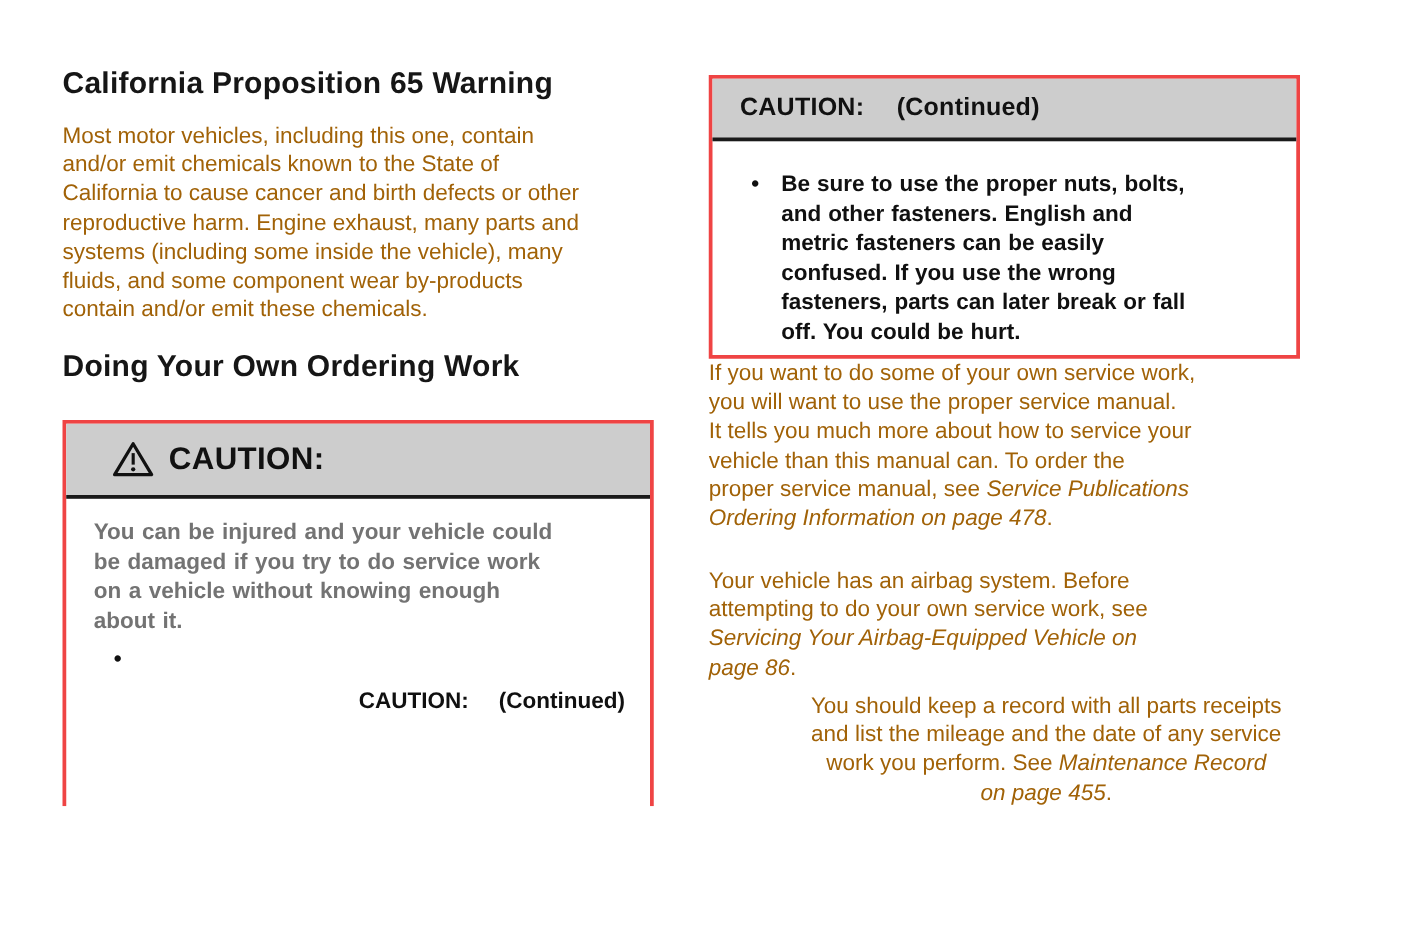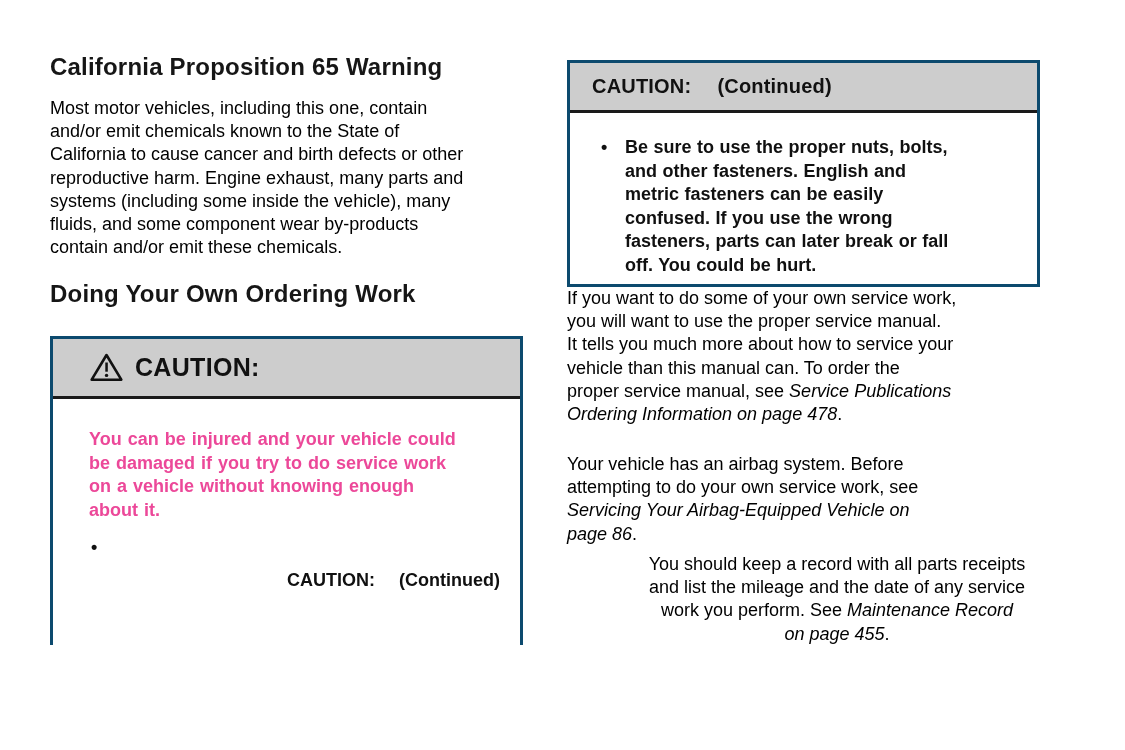--- a/index.html
+++ b/index.html
@@ -23,34 +23,34 @@
     white-space: nowrap;
   }
   #heading-prop65 { left: 50px; top: 53px; }
   #heading-service { left: 50px; top: 280px; }
 
   .body-text {
     position: absolute;
     margin: 0;
     font-size: 18px;
     line-height: 23.2px;
-    color: #000000;
+    color: #a16207;
     white-space: pre-line;
     width: 540px;
   }
   #para-prop65 { left: 50px; top: 97px; }
   #right-para1 { left: 567px; top: 287px; }
   #right-para2 { left: 567px; top: 453px; }
   #right-para3 { left: 567px; top: 553px; text-align: center; }
   .italic { font-style: italic; }
 
   .caution-box {
     position: absolute;
     box-sizing: border-box;
-    border: 3px solid #0c4a6e;
+    border: 3px solid #ef4444;
     background: #ffffff;
   }
   #left-caution { left: 50px; top: 336px; width: 473px; height: 328px; }
   #right-caution { left: 567px; top: 60px; width: 473px; height: 227px; }
 
   .caution-header {
     display: flex;
     align-items: center;
     background: #cdcdcd;
     border-bottom: 3px solid #1a1a1a;
@@ -71,25 +71,25 @@
     font-weight: bold;
     color: #111111;
     letter-spacing: 0.2px;
   }
   .title-suffix { margin-left: 26px; }
 
   .warn-icon { display: inline-flex; align-items: center; }
 
   .caution-body { padding: 15px 20px 0 22px; }
   .caution-intro {
-    margin: 14px;
+    margin: 0;
     font-size: 18px;
     font-weight: bold;
     line-height: 23.5px;
-    color: #ec4899;
+    color: #737373;
     white-space: pre-line;
     word-spacing: 1px;
   }
   .bullet-row {
     display: flex;
     margin-top: 8px;
   }
   #left-caution .bullet-row { margin-left: 16px; }
   #right-caution .bullet-row { margin-left: 9px; }
   .bullet-marker {

